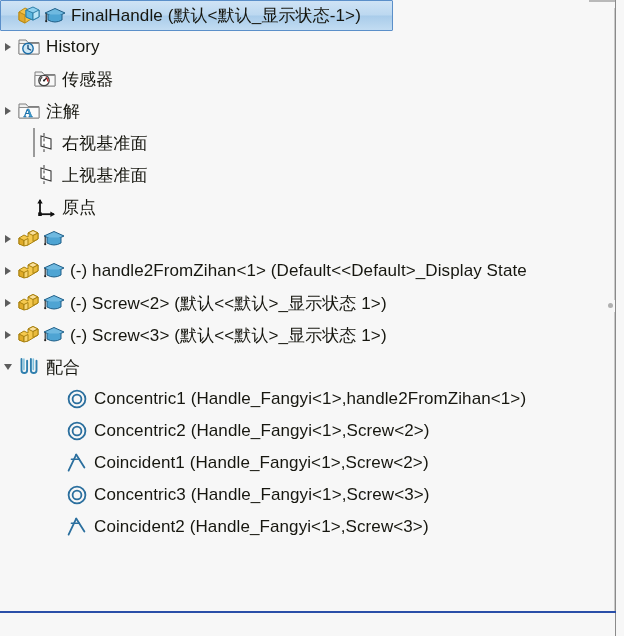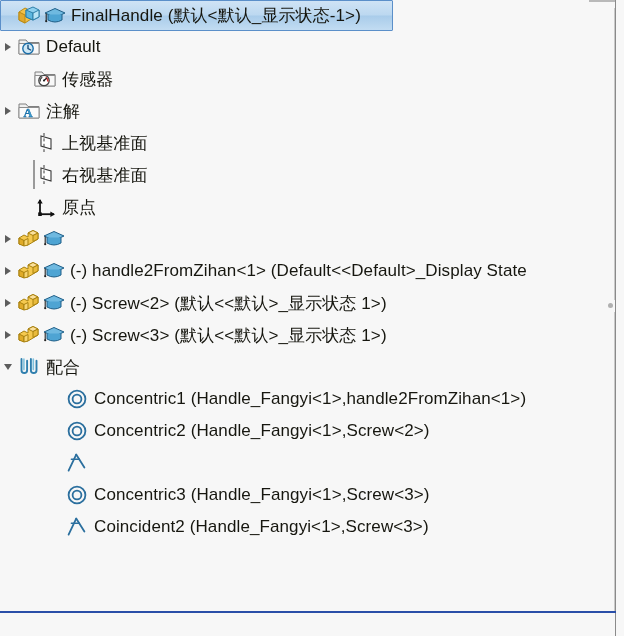--- a/index.html
+++ b/index.html
@@ -185,21 +185,21 @@
           <div class="arrow-right"></div>
         </div>
         <div class="icon-wrap">
           <svg width="24" height="24" viewBox="0 0 24 24">
       <path d="M2 5 L9 5 L11 7.5 L22 7.5 L22 19 L2 19 Z" fill="#efefef" stroke="#808080" stroke-width="1"></path>
       <path d="M2 8.5 L22 8.5 L22 19 L2 19 Z" fill="#f8f8f8" stroke="#8d8d8d" stroke-width="1"></path>
       <circle cx="11" cy="13.5" r="5.2" fill="#cfe8f5" stroke="#1b6ea8" stroke-width="1.4"></circle>
       <path d="M11 10.3 L11 13.6 L13.7 15" stroke="#1b4f7d" stroke-width="1.4" fill="none" stroke-linecap="round"></path>
           </svg>
         </div>
-        <span class="label">Default</span>
+        <span class="label">History</span>
       </div>
       <div class="row">
         <div class="twisty" style="margin-left: 16px;"></div>
         <div class="icon-wrap">
           <svg width="24" height="24" viewBox="0 0 24 24">
       <path d="M2 5 L9 5 L11 7.5 L22 7.5 L22 19 L2 19 Z" fill="#efefef" stroke="#808080" stroke-width="1"></path>
       <path d="M2 8.5 L22 8.5 L22 19 L2 19 Z" fill="#f8f8f8" stroke="#8d8d8d" stroke-width="1"></path>
       <circle cx="11" cy="13.5" r="5.2" fill="#ffffff" stroke="#444" stroke-width="1.3"></circle>
       <path d="M7.2 14.6 A4.2 4.2 0 0 1 9.3 10.3" stroke="#3a3a3a" stroke-width="1.1" fill="none"></path>
       <path d="M14.8 14.6 A4.2 4.2 0 0 0 12.7 10.3" stroke="#cf3030" stroke-width="1.4" fill="none"></path>
@@ -217,38 +217,38 @@
           <svg width="24" height="24" viewBox="0 0 24 24">
       <path d="M2 5 L9 5 L11 7.5 L22 7.5 L22 19 L2 19 Z" fill="#efefef" stroke="#808080" stroke-width="1"></path>
       <path d="M2 8.5 L22 8.5 L22 19 L2 19 Z" fill="#fbfbfb" stroke="#8d8d8d" stroke-width="1"></path>
       <text x="11" y="18.2" font-family="Liberation Serif, serif" font-size="12.5" font-weight="bold" fill="#3f9fd0" text-anchor="middle" stroke="#1b6ea8" stroke-width="0.5">A</text>
           </svg>
         </div>
         <span class="label">注解</span>
       </div>
       <div class="row">
         <div class="twisty" style="margin-left: 16px;"></div>
+        <div class="focus-box"></div>
         <div class="icon-wrap">
           <svg width="24" height="24" viewBox="0 0 24 24">
       <path d="M8 5 L18 8 L18 18 L8 15 Z" fill="#ffffff" stroke="#3a3a3a" stroke-width="1.1"></path>
       <path d="M11 2 L11 21" stroke="#3a3a3a" stroke-width="1" stroke-dasharray="3,2.4"></path>
           </svg>
         </div>
-        <span class="label">上视基准面</span>
+        <span class="label">右视基准面</span>
       </div>
       <div class="row">
         <div class="twisty" style="margin-left: 16px;"></div>
-        <div class="focus-box"></div>
         <div class="icon-wrap">
           <svg width="24" height="24" viewBox="0 0 24 24">
       <path d="M8 5 L18 8 L18 18 L8 15 Z" fill="#ffffff" stroke="#3a3a3a" stroke-width="1.1"></path>
       <path d="M11 2 L11 21" stroke="#3a3a3a" stroke-width="1" stroke-dasharray="3,2.4"></path>
           </svg>
         </div>
-        <span class="label">右视基准面</span>
+        <span class="label">上视基准面</span>
       </div>
       <div class="row">
         <div class="twisty" style="margin-left: 16px;"></div>
         <div class="icon-wrap">
           <svg width="24" height="24" viewBox="0 0 24 24">
       <path d="M7 20 L7 5" stroke="#111" stroke-width="1.8"></path>
       <path d="M7 4 L4.3 8.6 L9.7 8.6 Z" fill="#111"></path>
       <path d="M7 19.2 L21 19.2" stroke="#111" stroke-width="1.8"></path>
       <path d="M22 19.2 L17.4 16.6 L17.4 21.9 Z" fill="#111"></path>
       <rect x="5.2" y="17.4" width="3.6" height="3.6" fill="#111"></rect>
@@ -379,20 +379,21 @@
       </div>
       <div class="row">
         <div class="twisty" style="margin-left: 48px;"></div>
         <div class="icon-wrap">
           <svg width="24" height="24" viewBox="0 0 24 24">
       <path d="M11.2 3.6 L3.6 19.6" stroke="#2b6f9e" stroke-width="1.8" stroke-linecap="round"></path>
       <path d="M11.2 3.6 L19.4 16.6" stroke="#2b6f9e" stroke-width="1.8" stroke-linecap="round"></path>
       <path d="M6.4 8.2 L14.3 8.2" stroke="#2b6f9e" stroke-width="1.6" stroke-linecap="round"></path>
           </svg>
         </div>
+        <span class="label">Coincident1 (Handle_Fangyi&lt;1&gt;,Screw&lt;2&gt;)</span>
       </div>
       <div class="row">
         <div class="twisty" style="margin-left: 48px;"></div>
         <div class="icon-wrap">
           <svg width="24" height="24" viewBox="0 0 24 24">
       <circle cx="12" cy="12" r="8.4" fill="none" stroke="#2b6f9e" stroke-width="1.8"></circle>
       <circle cx="12" cy="12" r="4.4" fill="none" stroke="#2b6f9e" stroke-width="1.8"></circle>
           </svg>
         </div>
         <span class="label">Concentric3 (Handle_Fangyi&lt;1&gt;,Screw&lt;3&gt;)</span>

